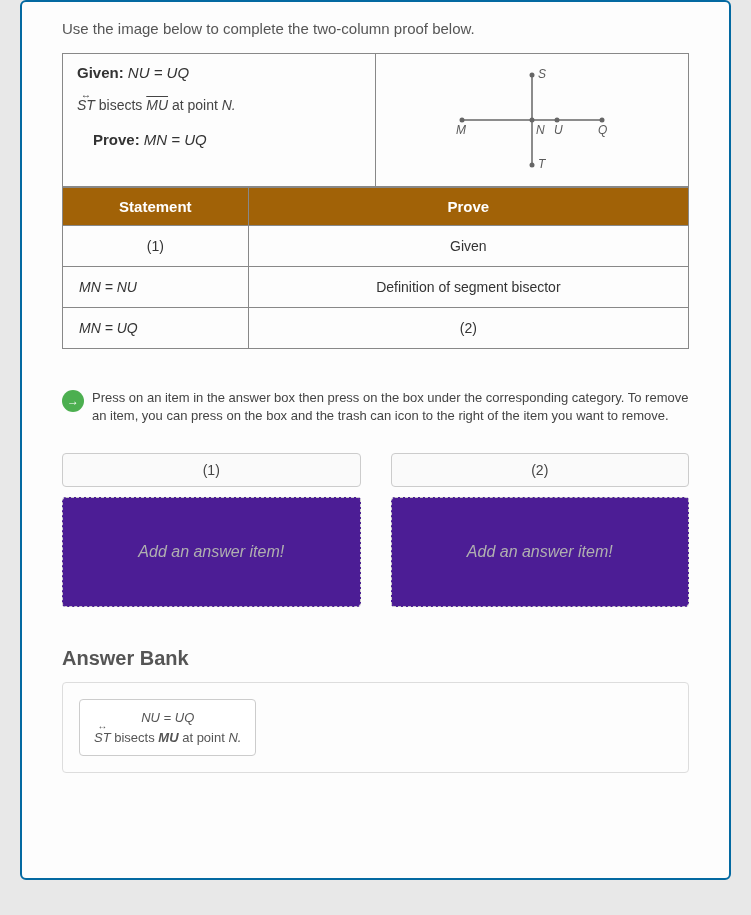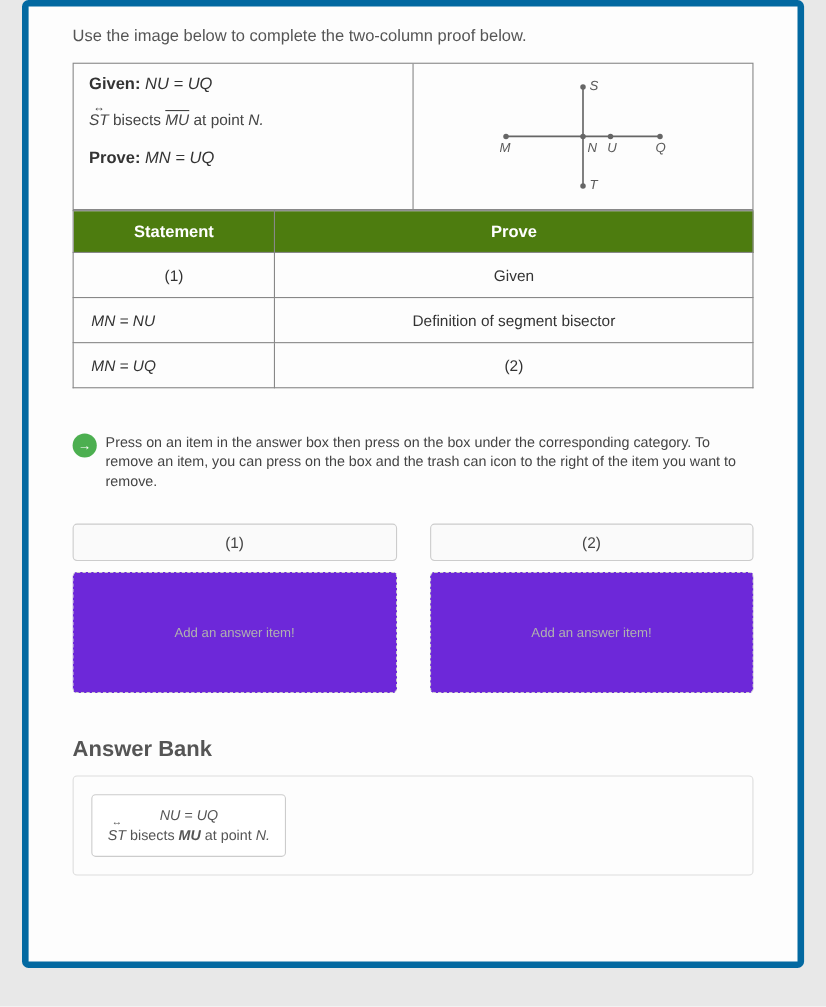--- a/index.html
+++ b/index.html
@@ -7,21 +7,21 @@
     font-family: Arial, Helvetica, sans-serif;
     background: #e8e8e8;
     width: 751px;
     height: 915px;
     position: relative;
     color: #333;
     font-size: 14px;
   }
   .page {
     background: #fdfdfd;
-    border: 6px solid #0369a1;
+    border: 2px solid #0369a1;
     border-radius: 6px;
     margin: 0 20px 20px 20px;
     padding: 18px 40px 30px 40px;
     min-height: 880px;
   }
   .instruction {
     font-size: 15px;
     color: #555;
     margin-bottom: 16px;
   }
@@ -29,21 +29,21 @@
     display: flex;
     border: 1px solid #888;
   }
   .top-left {
     width: 50%;
     padding: 10px 14px;
     border-right: 1px solid #888;
   }
   .top-left .given-line { margin-bottom: 16px; font-size: 15px; }
   .top-left .bisect-line { font-size: 14px; color: #444; margin-bottom: 18px; }
-  .top-left .prove-line { font-size: 15px; }
+  .top-left .prove-line { font-size: 15px; margin-left: 16px; }
   .top-right {
     width: 50%;
     display: flex;
     align-items: center;
     justify-content: center;
     padding: 6px;
   }
   .italic { font-style: italic; }
   .bold { font-weight: bold; }
   .overline { text-decoration: overline; }
@@ -61,21 +61,21 @@
     right: 0;
     font-size: 0.75em;
     text-align: center;
     font-style: normal;
   }
   .proof-table {
     width: 100%;
     border-collapse: collapse;
   }
   .proof-table th {
-    background: #4d7c0f;
+    background: #a16207;
     color: #fff;
     padding: 10px 0;
     font-size: 15px;
     font-weight: bold;
     border: 1px solid #888;
   }
   .proof-table td {
     border: 1px solid #888;
     padding: 12px 16px;
     text-align: center;
@@ -122,22 +122,23 @@
     margin-bottom: 10px;
   }
   .drop-zone {
     border: 1px dashed #ccc;
     border-radius: 4px;
     height: 110px;
     display: flex;
     align-items: center;
     justify-content: center;
     color: #b0b0b0;
-    font-size: 12px;
-    background: #6d28d9;
+    font-style: italic;
+    font-size: 16px;
+    background: #4c1d95;
   }
   .bank-title {
     font-size: 20px;
     font-weight: bold;
     color: #555;
     margin-top: 40px;
     margin-bottom: 12px;
   }
   .bank-box {
     border: 1px solid #ddd;

